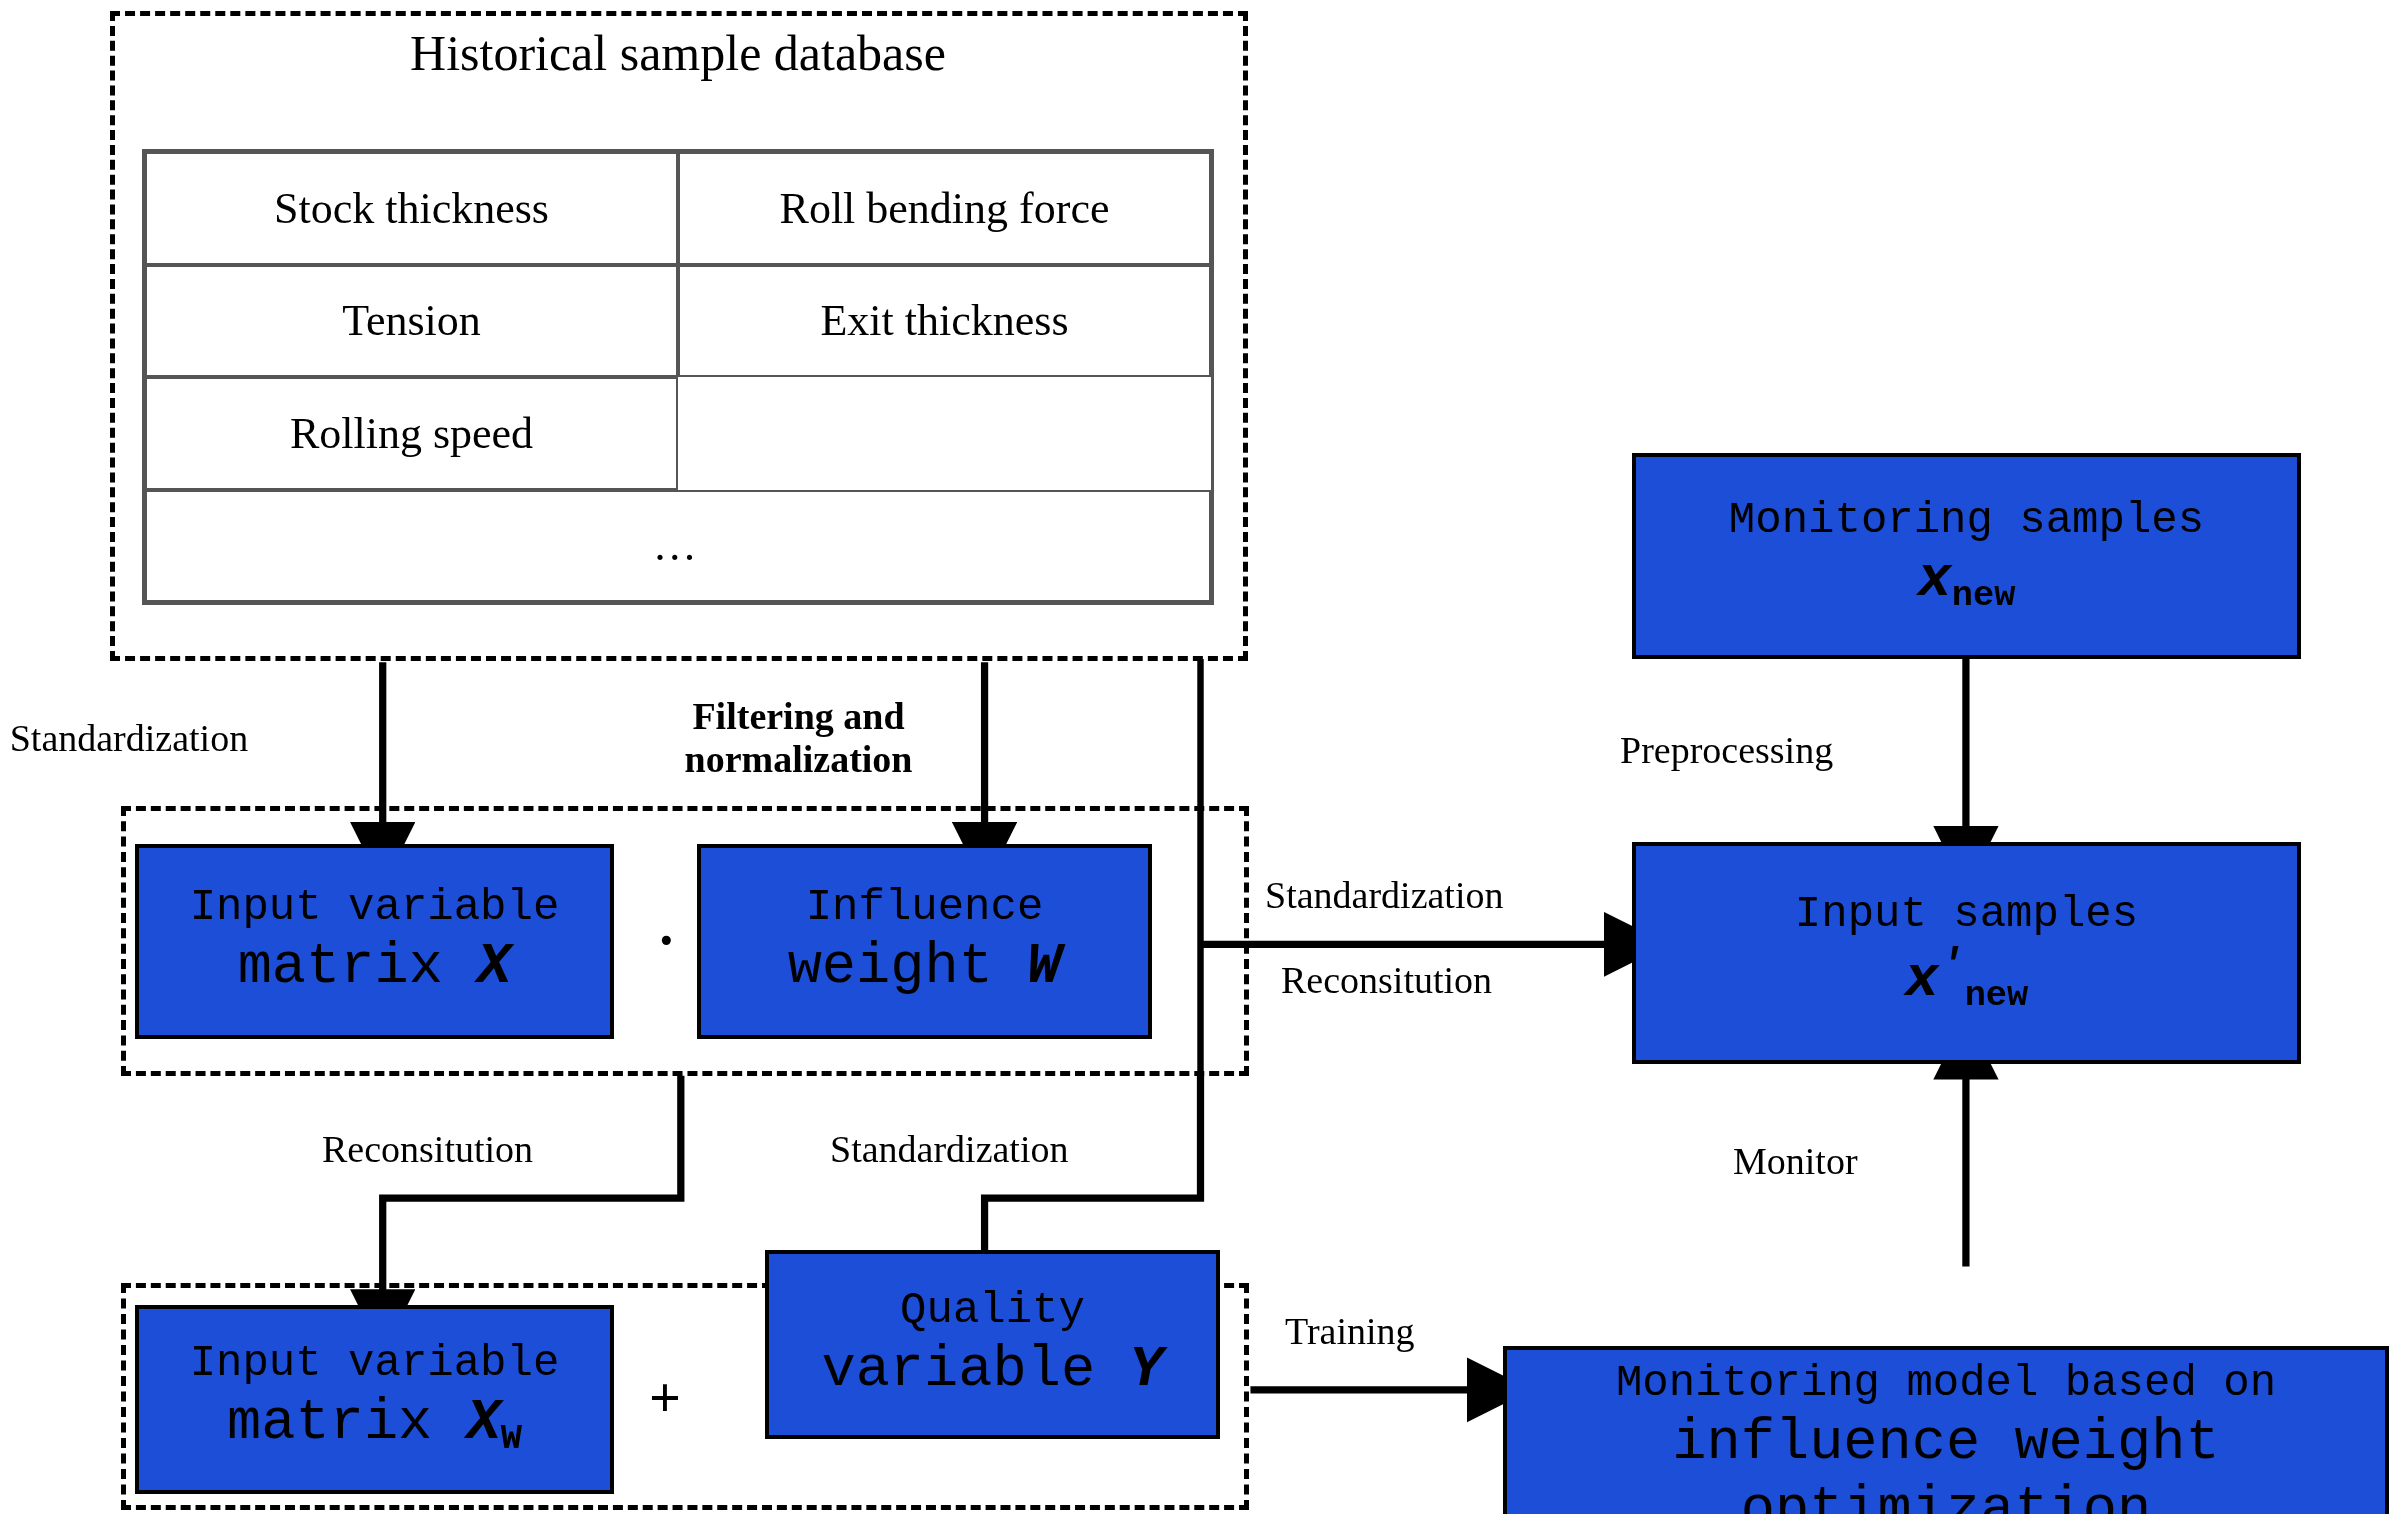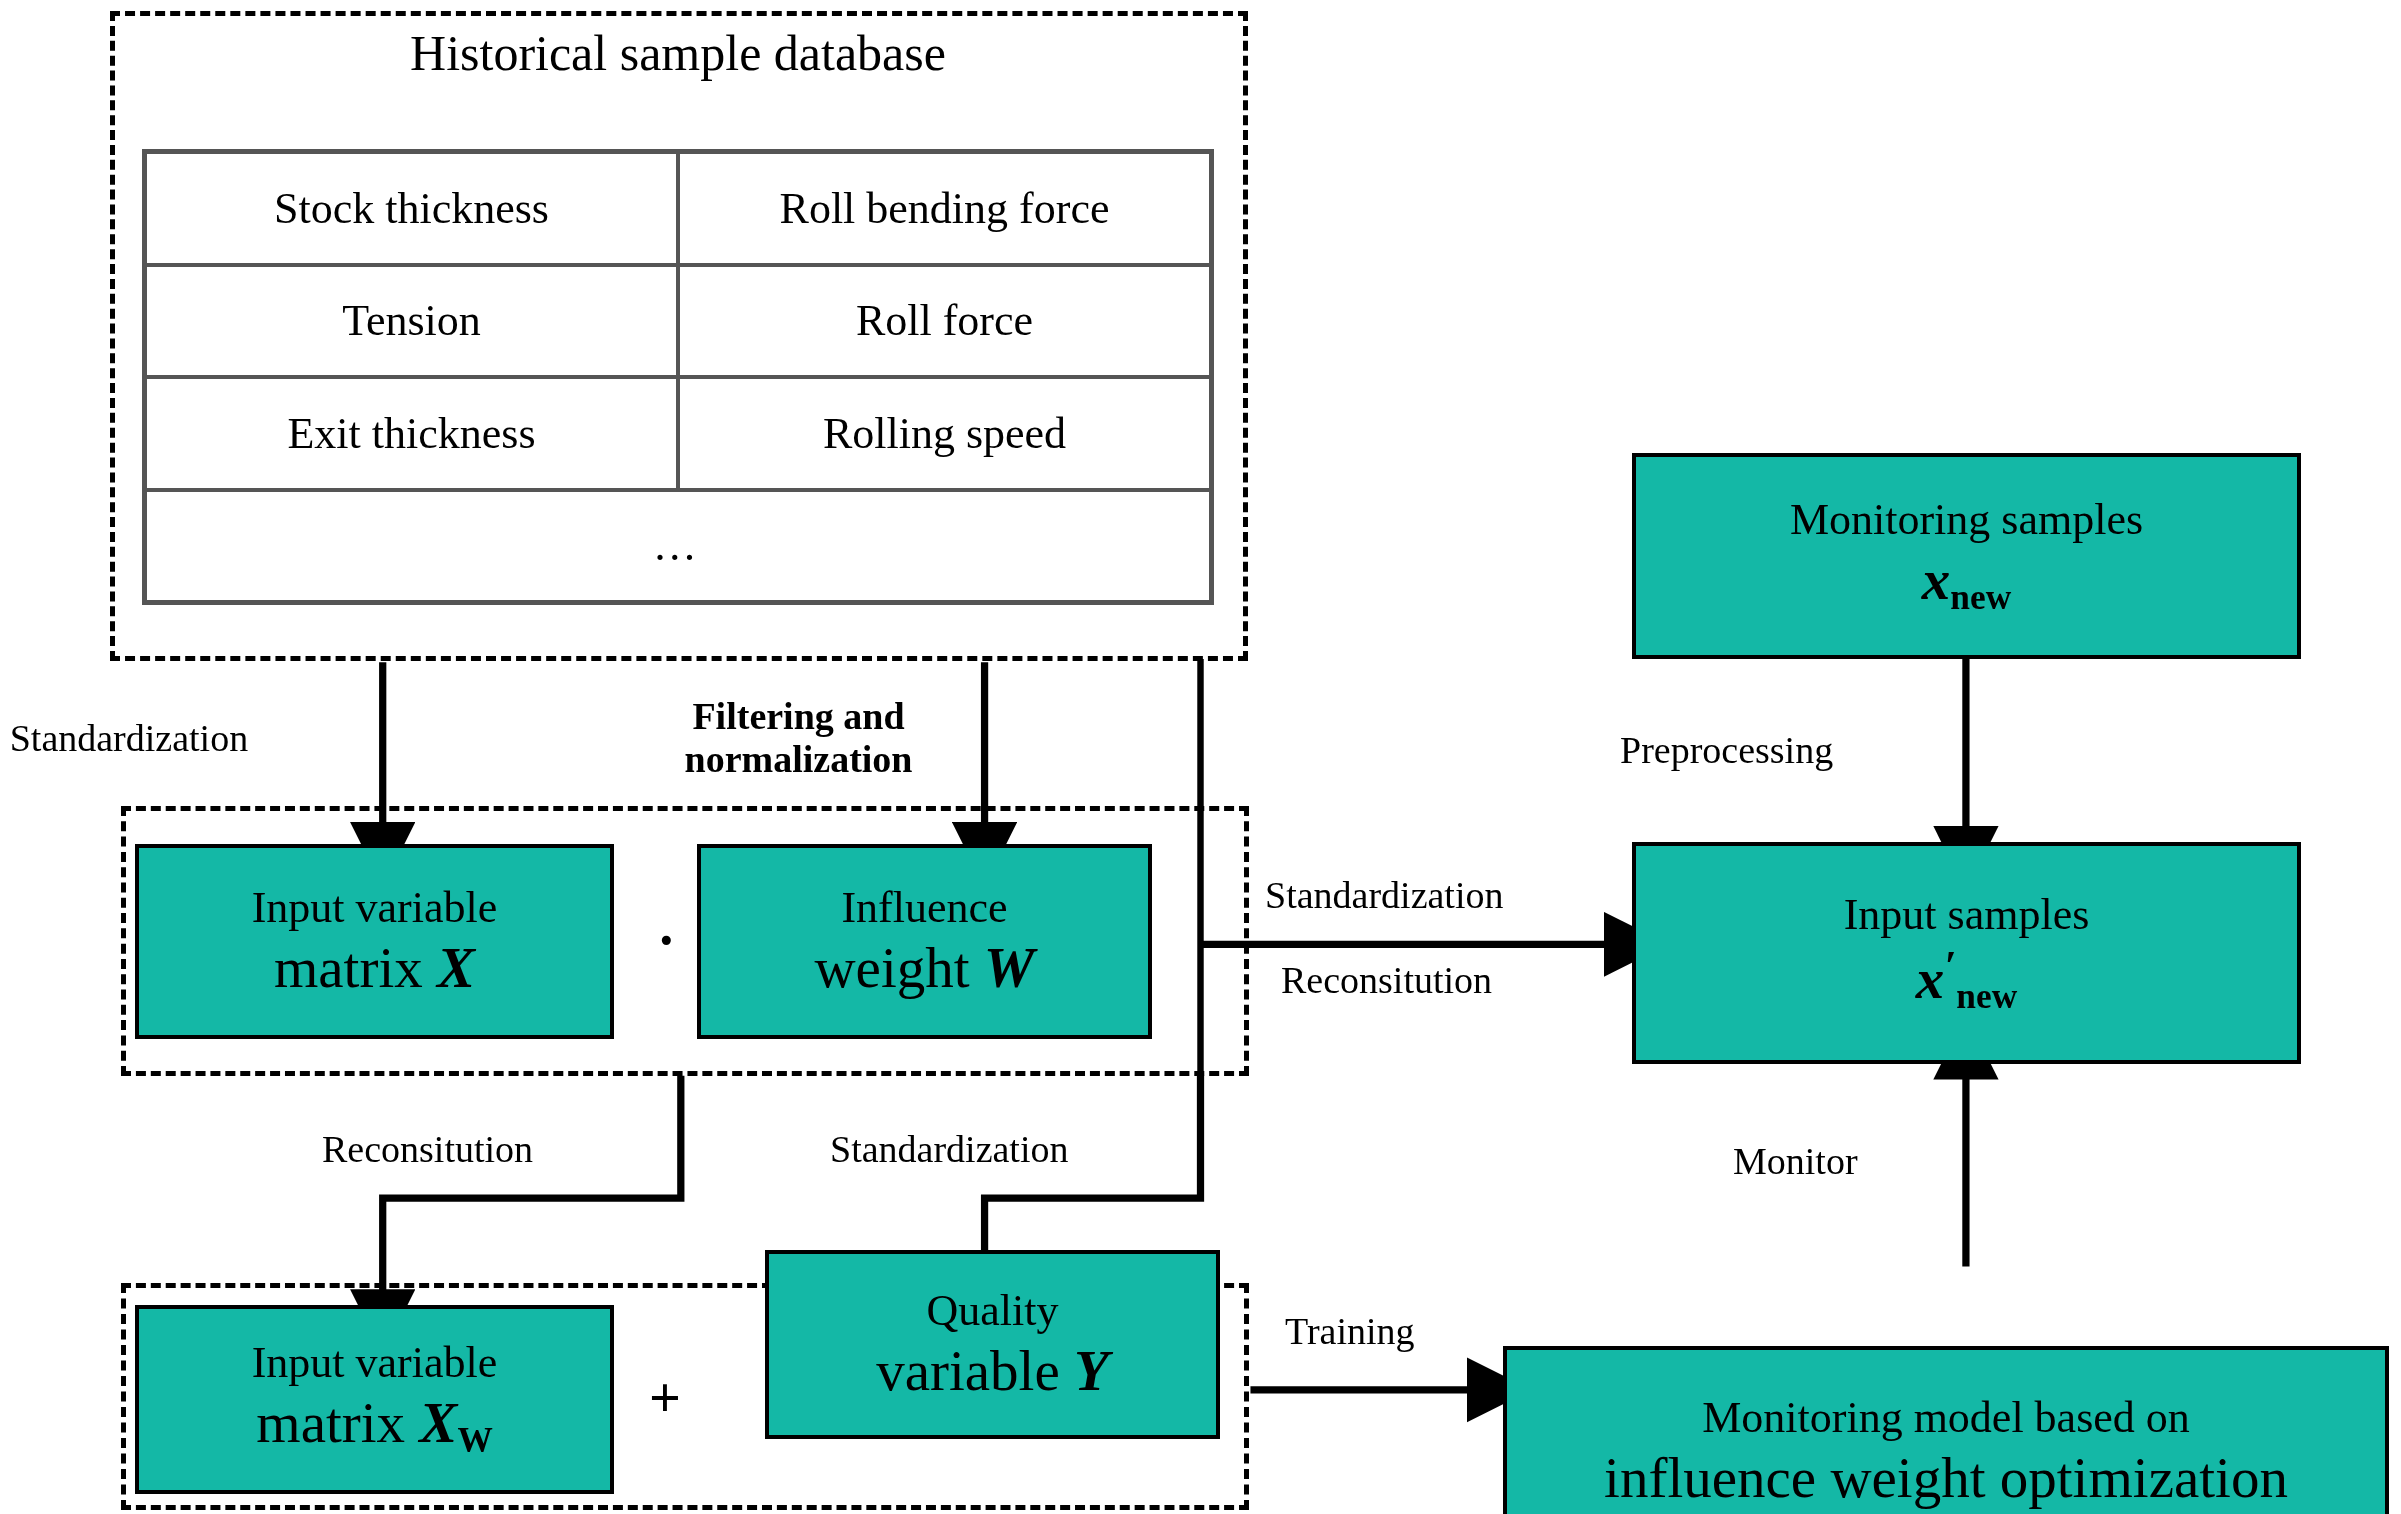--- a/index.html
+++ b/index.html
@@ -2,23 +2,23 @@
 <html style="font-size:13px"><head>
 <meta charset="utf-8">
 <style>
   html,body{margin:0;padding:0;background:#ffffff;}
   #stage{position:relative;width:2298px;height:1514px;background:#ffffff;
          font-family:"Liberation Serif","DejaVu Serif",serif;color:#000;}
   svg#wires{position:absolute;left:0;top:0;width:2401px;height:1514px;}
 
   .dbox{position:absolute;border:5.6px dashed #000;box-sizing:border-box;}
 
-  .sbox{position:absolute;border:4.8px solid #000;background:#14b8a6;box-sizing:border-box;
+  .sbox{position:absolute;border:4.8px solid #000;background:#1d4ed8;box-sizing:border-box;
         display:flex;flex-direction:column;align-items:center;justify-content:center;
-        text-align:center;line-height:1.18;}
+        text-align:center;line-height:1.18;font-family:Liberation Mono, monospace;}
 
   .title{position:absolute;text-align:center;font-size:50px;}
 
   .tbl{position:absolute;border:3.2px solid #555;box-sizing:border-box;background:#fff;
        display:grid;grid-template-columns:1fr 1fr;}
   .tbl .cell{border:2.4px solid #555;box-sizing:border-box;display:flex;
              align-items:center;justify-content:center;font-size:44px;padding:3.2px 0;text-align:center;}
   .tbl .cell.wide{grid-column:1 / span 2;font-size:44px;letter-spacing:6.4px;}
 
   .lbl{position:absolute;font-size:38px;white-space:pre;line-height:1.12;}
@@ -69,21 +69,20 @@
 
   <div class="dbox" style="left:121px;top:1283px;width:1128px;height:227px;"></div>
 
   <div class="title" style="left:134px;top:24px;width:1088px;">Historical sample database</div>
 
   <div class="tbl" style="left:142px;top:149px;width:1072px;height:456px;
               grid-template-rows:1fr 1fr 1fr 1fr;">
     <div class="cell">Stock thickness</div>
     <div class="cell">Roll bending force</div>
     <div class="cell">Tension</div>
-    <div class="cell">Roll force</div>
     <div class="cell">Exit thickness</div>
     <div class="cell">Rolling  speed</div>
     <div class="cell wide">…</div>
   </div>
 
   <div class="lbl" style="left:9.7px;top:717px;">Standardization</div>
 
   <div class="lbl ctr" style="left:621px;top:695px;width:355px;font-weight:bold;">Filtering and
 normalization</div>
 

